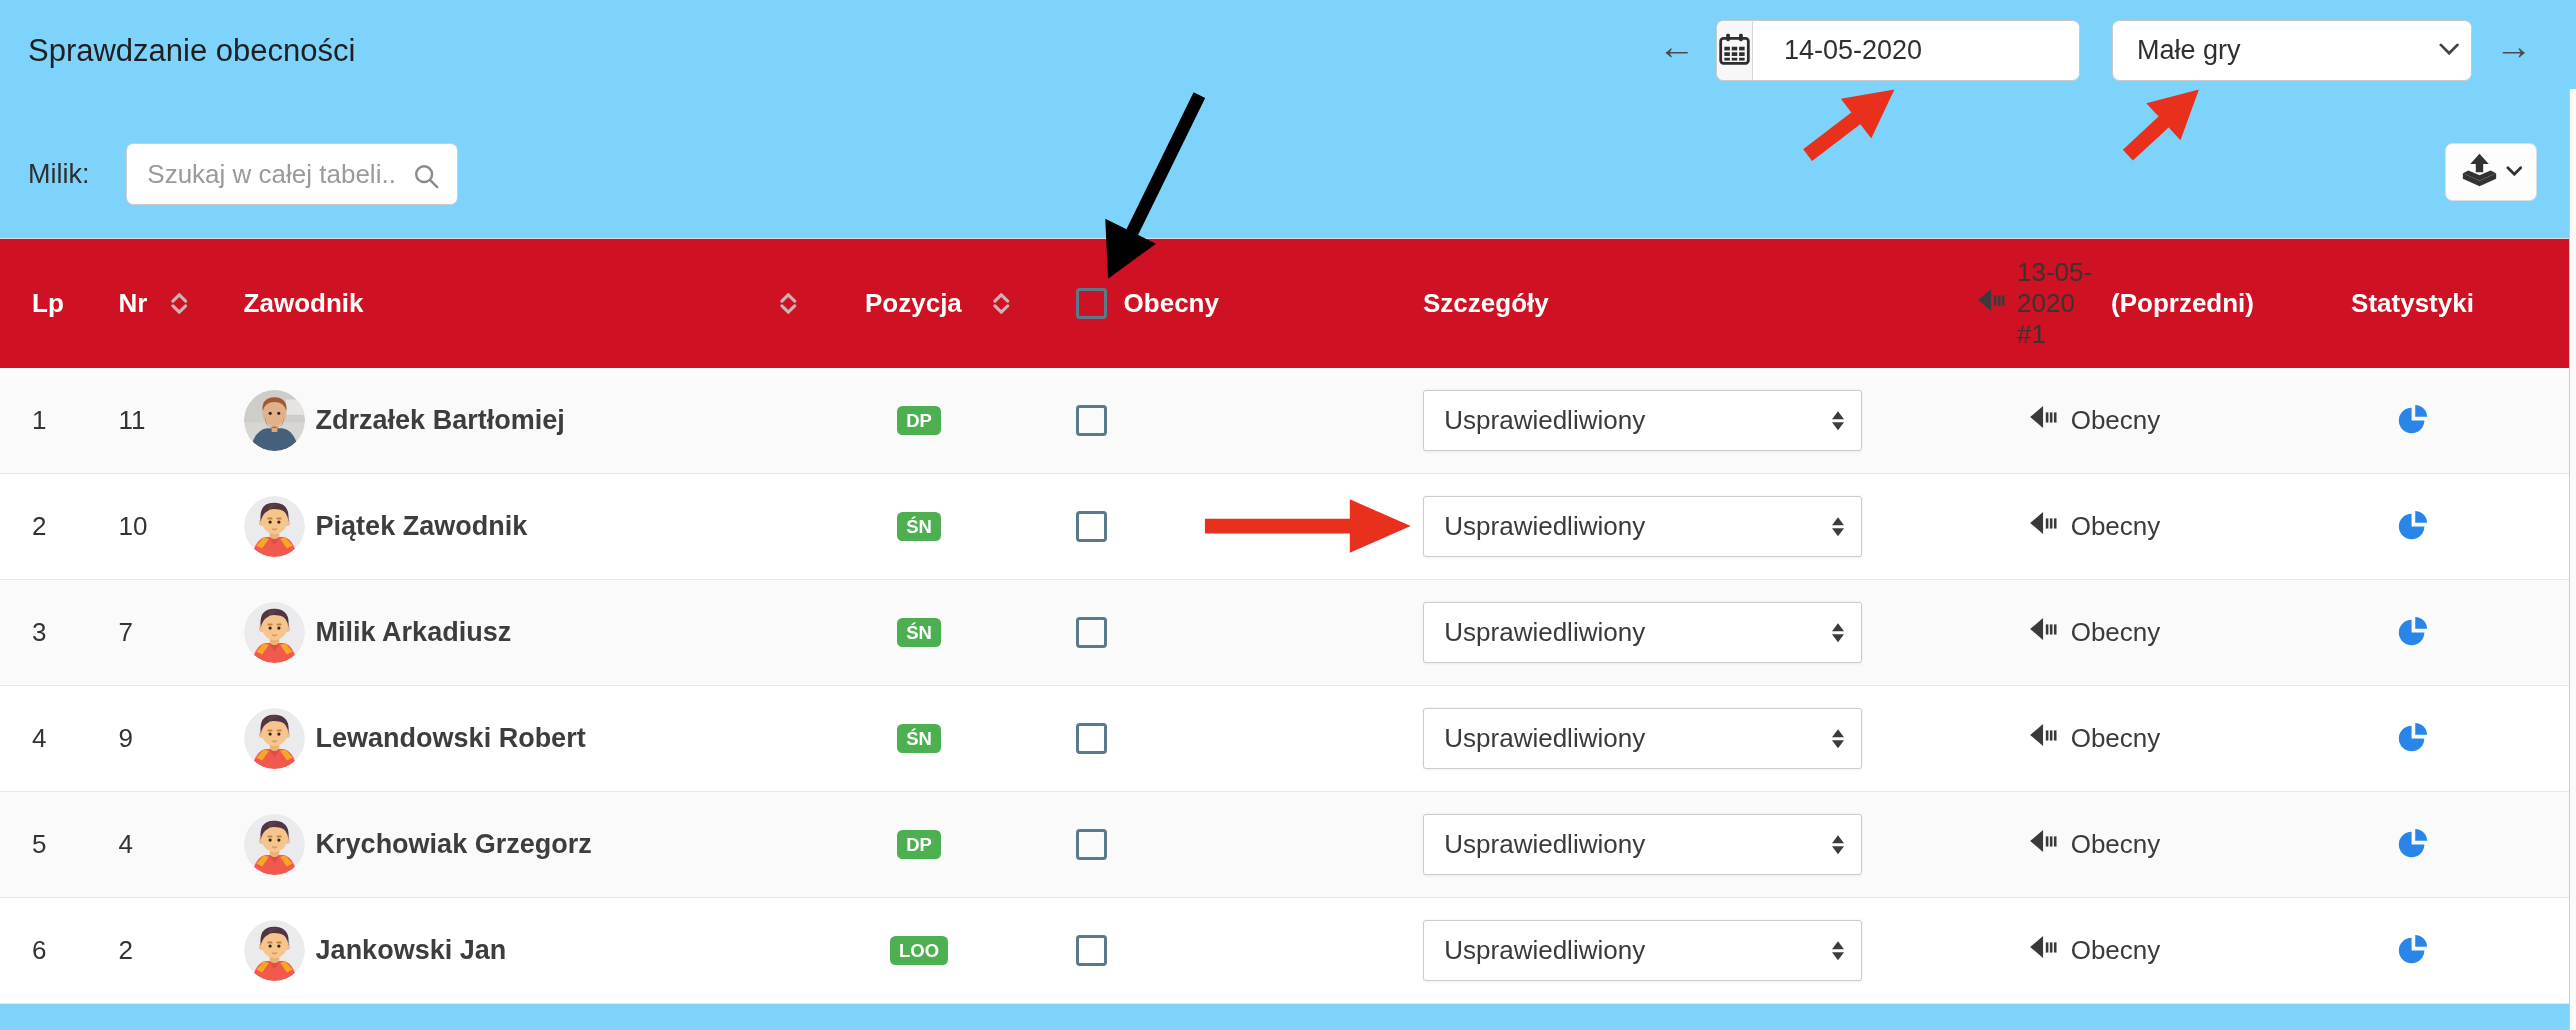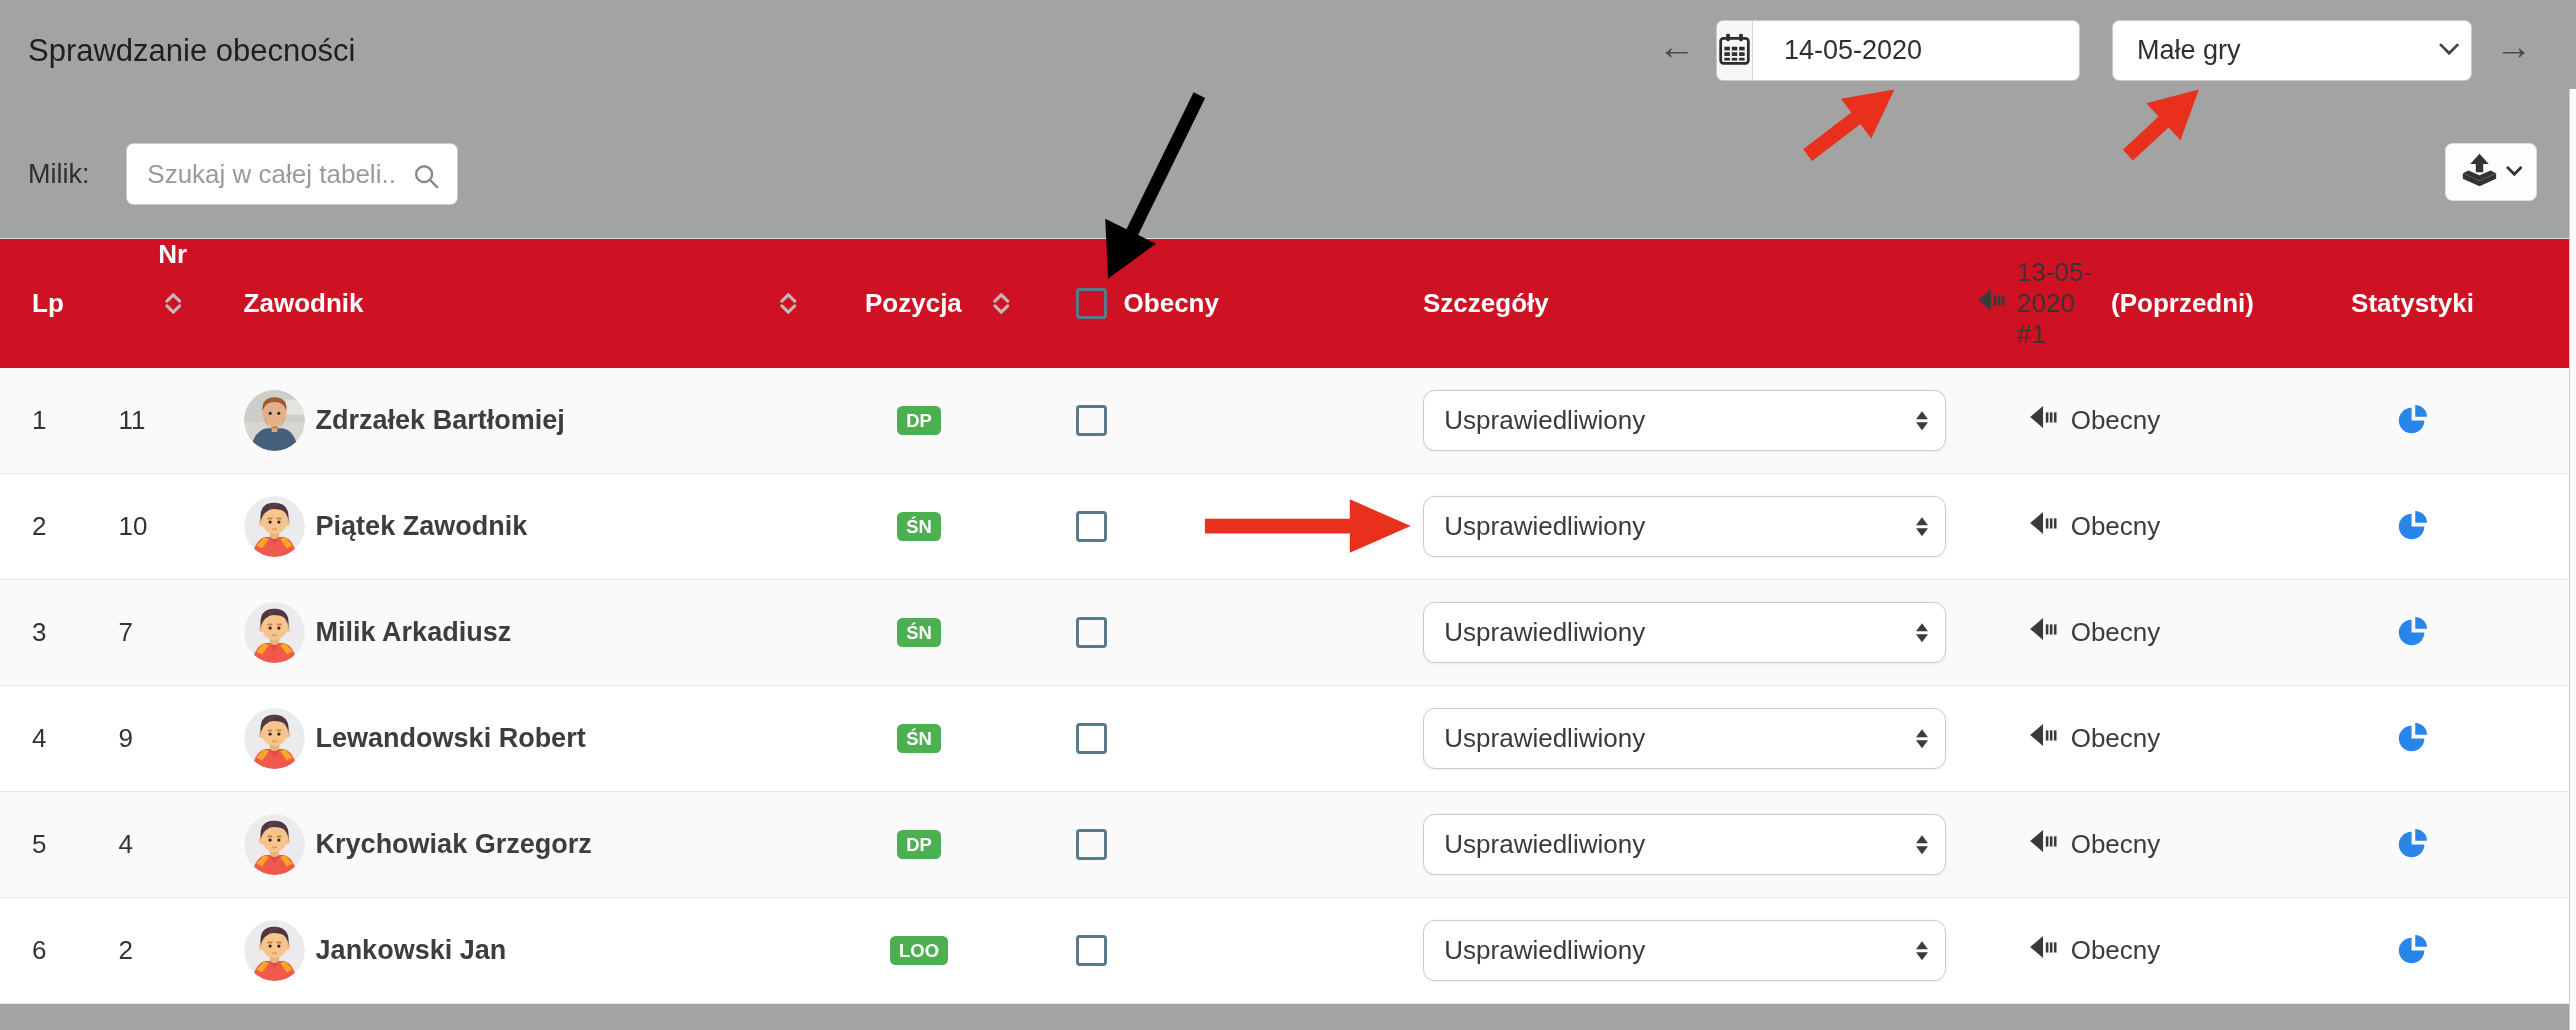--- a/index.html
+++ b/index.html
@@ -1,18 +1,18 @@
 <!DOCTYPE html>
 <html style="font-size:14.8px"><head>
 <meta charset="utf-8">
 <style>
   * { margin:0; padding:0; box-sizing:border-box; }
   html,body { width:2576px; height:1030px; background:#fff;
     font-family:"Liberation Sans","DejaVu Sans",sans-serif; overflow:hidden; }
-  .stage { position:relative; width:2576px; height:1030px; background:#a3a3a3; }
+  .stage { position:relative; width:2576px; height:1030px; background:#7dd3fc; }
 
   
   .page-title { position:absolute; left:28px; top:33px; font-size:31px; font-weight:500; color:#1f1f1f; }
 
   .nav-arrow { position:absolute; top:28px; font-size:37px; color:#4a4a4a; cursor:pointer; line-height:1; }
   .nav-prev { left:1658px; }
   .nav-next { left:2495px; }
 
   .date-group { position:absolute; left:1716px; top:20.3px; width:364px; height:61px;
     border:0.9px solid #c9c9c9; border-radius:7.4px; background:#fff; display:flex; align-items:stretch; }
@@ -42,21 +42,21 @@
   
   .gutter { position:absolute; right:0; top:89px; bottom:0; width:7.4px; background:#fafafa; border-left:0.9px solid #ccc; }
 
   
   .table { position:absolute; left:0; top:238px; width:2570px; border-top:0.9px solid #dcdcdc; }
   .grid { display:grid; grid-template-columns:102px 125px 577px 217px 305px 651px 277px 317px; }
 
   .thead { height:129px; background:#cf1124; color:#fff; }
   .th { display:flex; align-items:center; font-size:26px; font-weight:700; }
   .th-lp { padding-left:32px; }
-  .th-nr { padding-left:16.6px; gap:23px;flex-direction:column; }
+  .th-nr { padding-left:16.6px; gap:23px; }
   .th-player { padding-left:16.6px; justify-content:space-between; padding-right:7.4px; }
   .th-pos { padding-left:61px; justify-content:space-between; padding-right:11px; }
   .th-present { padding-left:55px; gap:16.6px; }
   .th-details { padding-left:97px; }
   .th-prev { flex-direction:row; justify-content:center; align-items:center; gap:11px; }
   .th-prev .l1 { display:flex; align-items:center; gap:11px; color:#3b3232; font-weight:500; font-size:26px; }
   .th-prev .l2 { color:#fff; font-weight:700; font-size:26px; }
   .th-stats { justify-content:center; }
   .sorter { display:flex; flex-direction:column; gap:4.6px; cursor:pointer; }
 
@@ -68,21 +68,21 @@
   .td-player { padding-left:16.6px; gap:11px; }
   .avatar { width:61px; height:61px; border-radius:50%; overflow:hidden; flex:0 0 61px; }
   .pname { font-size:27px; font-weight:700; color:#3d3d3d; }
   .td-pos { justify-content:center; }
   .badge { min-width:42px; height:29.5px; padding:0 9.2px; background:#4caf50; border-radius:5.5px;
     color:#fff; font-size:18.5px; font-weight:700; display:flex; align-items:center; justify-content:center;margin-left:13px; }
   .td-present { padding-left:55px; }
   .cb { width:31px; height:31px; border:3.7px solid #5b7a89; border-radius:3.7px; background:transparent;
     display:inline-block; cursor:pointer; }
   .td-details { padding-left:97px; }
-  .dselect { width:523px; height:61px; border:0.9px solid #ccc; border-radius:12px; background:#fff;
+  .dselect { width:439px; height:61px; border:0.9px solid #ccc; border-radius:3px; background:#fff;
     box-shadow:0 0.9px 2.8px rgba(0,0,0,.07); display:flex; align-items:center; padding:0 44px 0 20.3px;
     position:relative; cursor:pointer; }
   .dselect .val { font-size:26px; color:#3a3a3a; }
   .spin { position:absolute; right:16.6px; top:50%; transform:translateY(-50%);
     display:flex; flex-direction:column; gap:3.7px; }
   .spin .tup { width:0; height:0; border-left:6.5px solid transparent; border-right:6.5px solid transparent;
     border-bottom:8.3px solid #3c3c3c; }
   .spin .tdn { width:0; height:0; border-left:6.5px solid transparent; border-right:6.5px solid transparent;
     border-top:8.3px solid #3c3c3c; }
   .td-prev { justify-content:center; padding-right:42px; gap:13px; color:#3b3b3b; }

